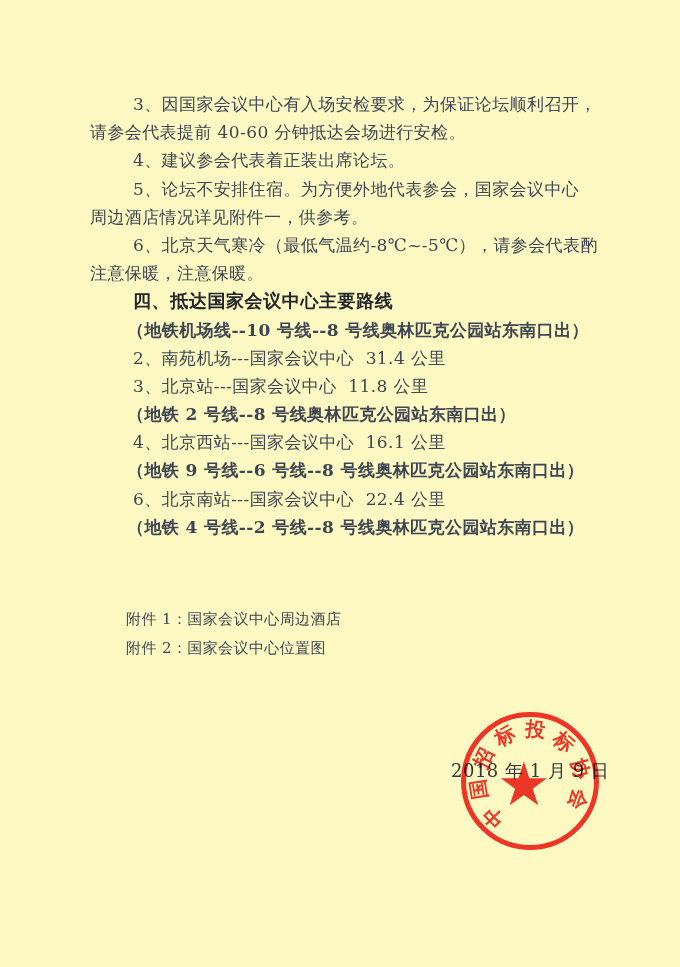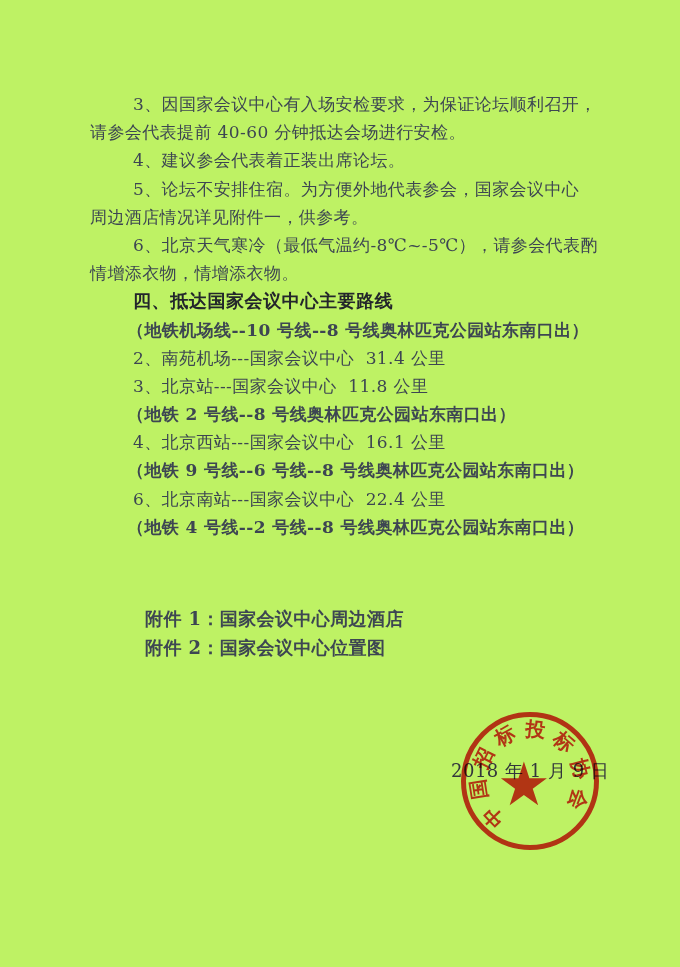--- a/index.html
+++ b/index.html
@@ -1,39 +1,39 @@
 <!DOCTYPE html>
 <html><head>
 <meta charset="utf-8">
 <style>
   html,body{margin:0;padding:0;background:#e8e8e8;}
   .page{
     position:relative;
     width:680px;height:967px;
-    background:#bef264;
+    background:#fef9c3;
     overflow:hidden;
     font-family:"DejaVu Serif","Liberation Serif",serif;
   }
   
   .textblock{
     position:absolute;left:90px;top:90px;width:520px;
     color:#3d4652;font-size:17px;letter-spacing:0.4px;
   }
   .line{height:28.2px;line-height:28.2px;white-space:pre;}
   .ind{padding-left:43px;}
   .paren{padding-left:37px;font-weight:bold;}
   .heading{
     font-weight:bold;color:#23262b;
     font-family:"DejaVu Sans","Liberation Sans",sans-serif;
     font-size:18px;letter-spacing:0.6px;
   }
   
   .attachments{
-    position:absolute;left:145px;top:605px;
-    color:#3d4652;font-size:18px;letter-spacing:0.4px;font-weight:bold;
+    position:absolute;left:126px;top:605px;
+    color:#3d4652;font-size:15px;letter-spacing:0.4px;
   }
   .attachments .line{height:28.6px;line-height:28.6px;}
   
   .date{
     position:absolute;left:451px;top:759px;z-index:1;
     font-size:18px;color:#33363c;letter-spacing:0.5px;white-space:pre;
   }
   
   .stamp{
     position:absolute;left:461px;top:712px;width:138px;height:138px;
@@ -68,21 +68,21 @@
 
 <div class="page">
 
   <div class="textblock">
     <div class="line ind">3、因国家会议中心有入场安检要求，为保证论坛顺利召开，</div>
     <div class="line">请参会代表提前 40-60 分钟抵达会场进行安检。</div>
     <div class="line ind">4、建议参会代表着正装出席论坛。</div>
     <div class="line ind">5、论坛不安排住宿。为方便外地代表参会，国家会议中心</div>
     <div class="line">周边酒店情况详见附件一，供参考。</div>
     <div class="line ind">6、北京天气寒冷（最低气温约-8℃~-5℃），请参会代表酌</div>
-    <div class="line">情增添衣物，情增添衣物。</div>
+    <div class="line">注意保暖，注意保暖。</div>
     <div class="line ind heading">四、抵达国家会议中心主要路线</div>
     <div class="line paren">（地铁机场线--10 号线--8 号线奥林匹克公园站东南口出）</div>
     <div class="line ind">2、南苑机场---国家会议中心  31.4 公里</div>
     <div class="line ind">3、北京站---国家会议中心  11.8 公里</div>
     <div class="line paren">（地铁 2 号线--8 号线奥林匹克公园站东南口出）</div>
     <div class="line ind">4、北京西站---国家会议中心  16.1 公里</div>
     <div class="line paren">（地铁 9 号线--6 号线--8 号线奥林匹克公园站东南口出）</div>
     <div class="line ind">6、北京南站---国家会议中心  22.4 公里</div>
     <div class="line paren">（地铁 4 号线--2 号线--8 号线奥林匹克公园站东南口出）</div>
   </div>

